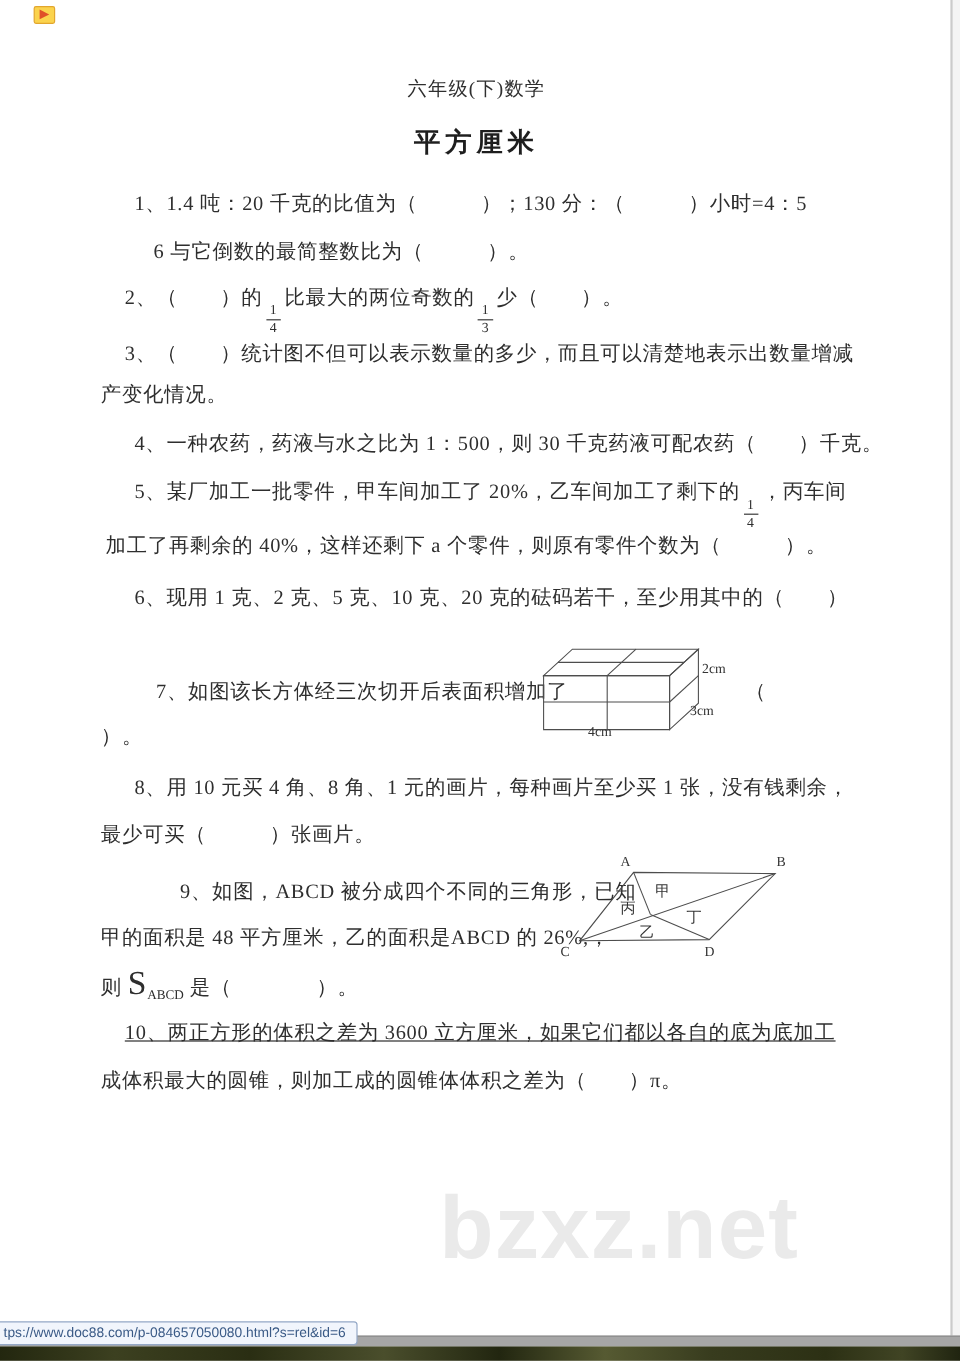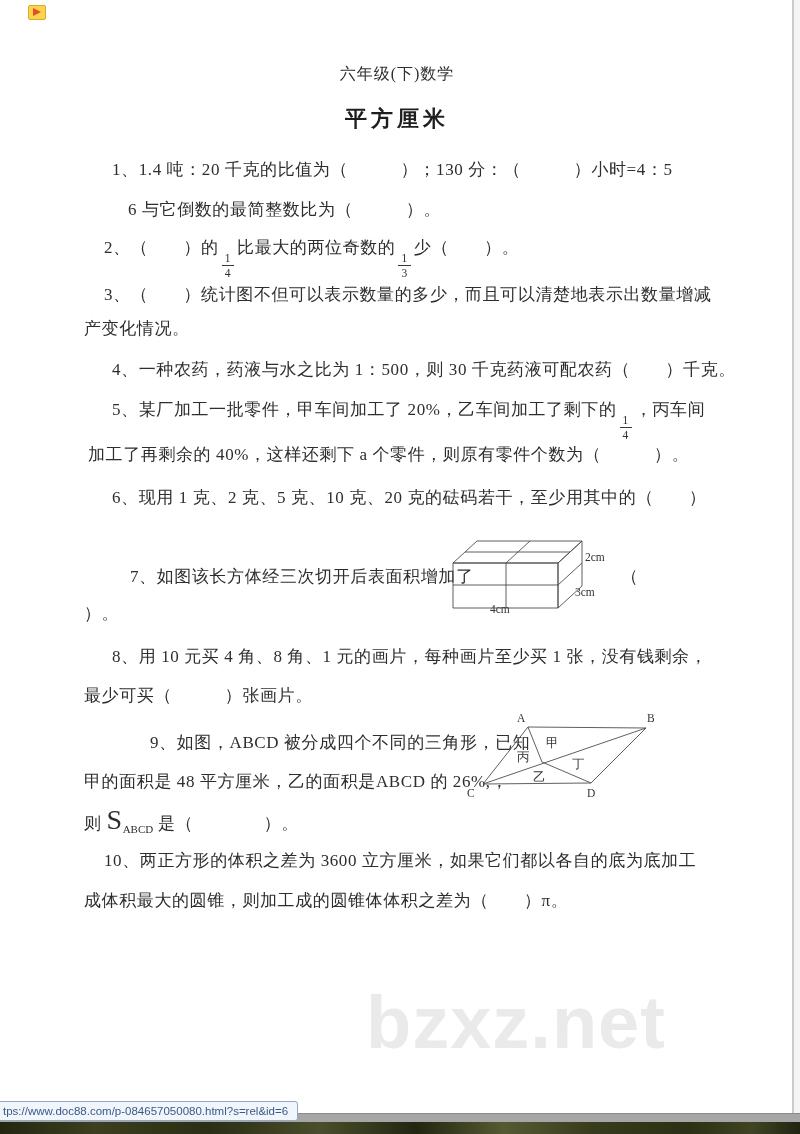--- a/index.html
+++ b/index.html
@@ -120,21 +120,21 @@
       <text x="192" y="22">B</text>
       <text x="12" y="97">C</text>
       <text x="132" y="97">D</text>
       <text class="cjk" x="91" y="47">甲</text>
       <text class="cjk" x="62" y="61">丙</text>
       <text class="cjk" x="117" y="68">丁</text>
       <text class="cjk" x="78" y="81">乙</text>
     </svg>
   </div>
 
-  <div class="line" style="left:104px;top:849px;">10、两正方形的体积之差为 3600 立方厘米，如果它们都以各自的底为底加工</div>
+  <div class="line" style="left:104px;top:849px;text-decoration:underline;">10、两正方形的体积之差为 3600 立方厘米，如果它们都以各自的底为底加工</div>
   <div class="line" style="left:84px;top:889px;">成体积最大的圆锥，则加工成的圆锥体体积之差为（　　）π。</div>
 
   <div class="watermark">bzxz.net</div>
 
   <div class="right-border"></div>
   <div class="right-gutter"></div>
 
   <div class="hscrollbar"></div>
   <div class="status-tooltip">tps://www.doc88.com/p-084657050080.html?s=rel&amp;id=6</div>
   <div class="photo-strip"></div>

